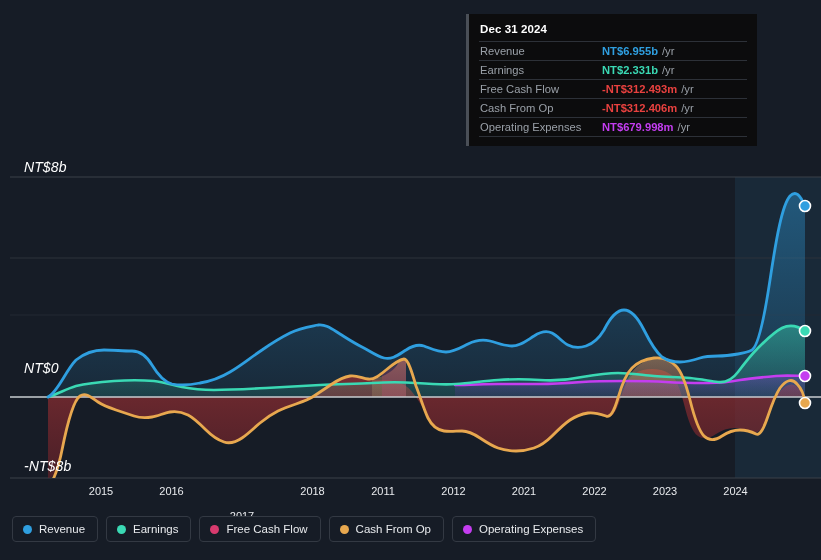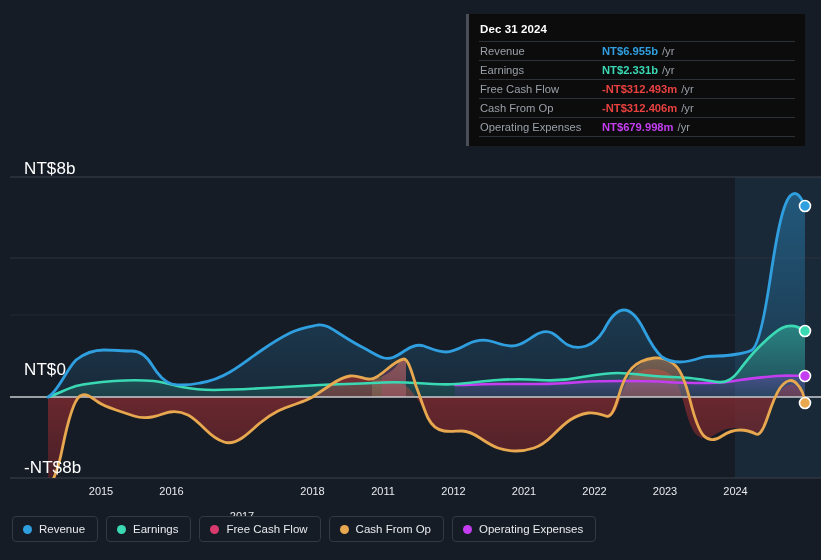--- a/index.html
+++ b/index.html
@@ -13,42 +13,43 @@
   #root { position: relative; width: 821px; height: 560px; }
 
   
   .chart-area { position: absolute; left: 0; top: 0; width: 821px; height: 500px; }
   .chart-svg  { position: absolute; left: 0; top: 0; }
 
   
   .axis-label {
     position: absolute;
     color: #ffffff;
-    font-size: 17px;
+    font-size: 14px;
     letter-spacing: .1px;
     white-space: nowrap;
+    font-style: italic;
   }
   .y-top  { left: 24px; top: 159px; }
   .y-zero { left: 24px; top: 360px; }
   .y-bot  { left: 24px; top: 458px; }
 
   .x-tick {
     position: absolute;
     top: 485px;
     color: #e8eaed;
     font-size: 11px;
     transform: translateX(-50%);
     white-space: nowrap;
   }
 
   
   .tooltip {
     position: absolute;
     left: 466px; top: 14px;
-    width: 339px;
+    width: 291px;
     background: #0c0c0d;
     border-left: 3px solid #4a4f57;
     padding: 8px 10px 7px 10px;
   }
   .tt-date {
     color: #ffffff;
     font-size: 11.5px;
     font-weight: bold;
     padding: 1px 0 6px 1px;
     letter-spacing: .1px;

